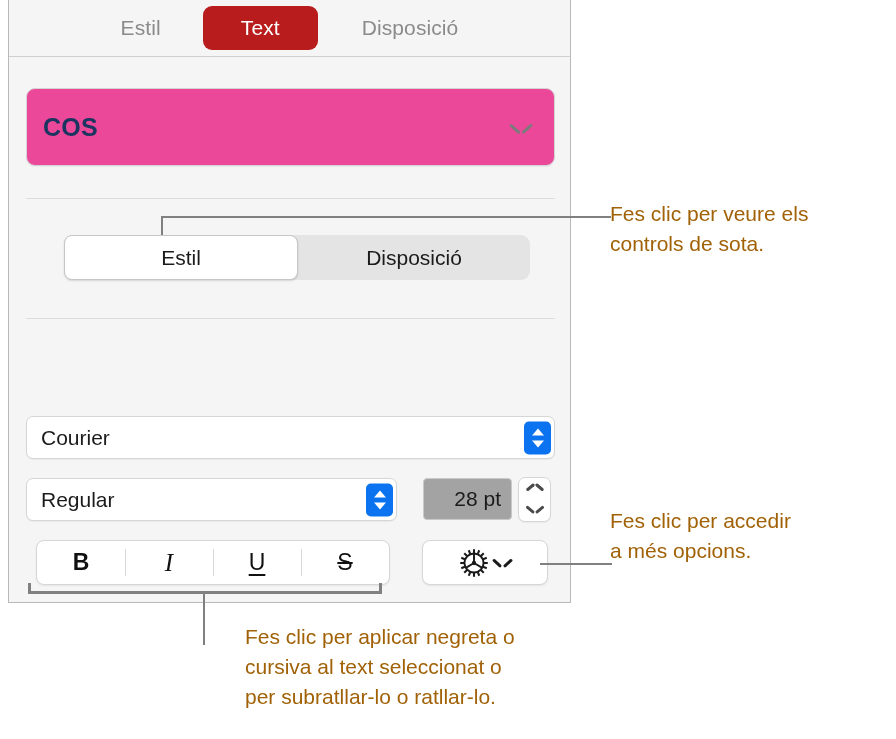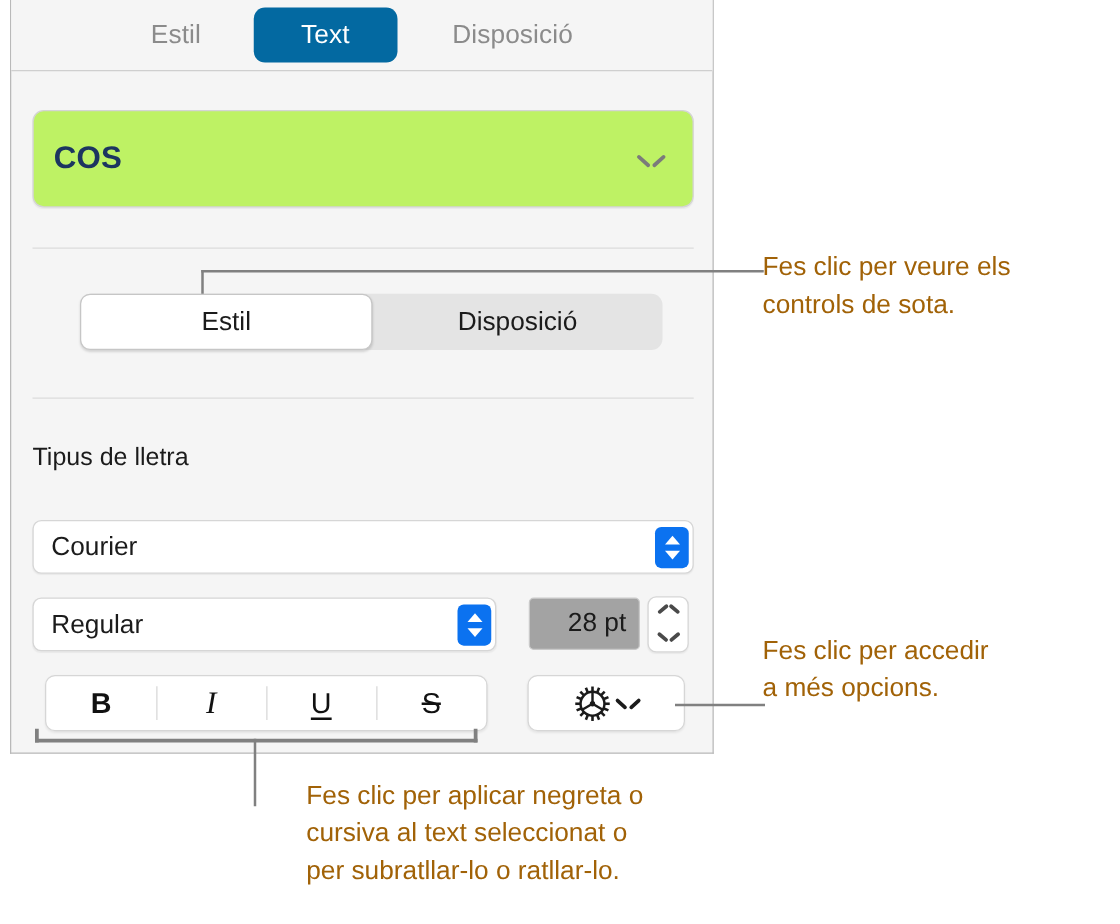--- a/index.html
+++ b/index.html
@@ -47,35 +47,35 @@
   .top-tab {
     font-size: 21px;
     color: #8b8b8b;
     padding: 6px 20px;
     border-radius: 9px;
     line-height: 1.1;
     white-space: nowrap;
     letter-spacing: 0.1px;
   }
   .top-tab.selected {
-    background: #0369a1;
+    background: #b91c1c;
     color: #ffffff;
     padding: 10px 38px;
   }
   #top-tab-style { margin-right: 22px; }
   #top-tab-arrange { margin-left: 24px; }
 
   
   #style-popup {
     position: absolute;
     left: 17px;
     top: 88px;
     width: 529px;
     height: 78px;
-    background: #bef264;
+    background: #ec4899;
     border: 1px solid #d4d4d4;
     border-radius: 9px;
     box-sizing: border-box;
     box-shadow: 0 1px 1px rgba(0,0,0,0.05);
   }
   #style-popup-label {
     position: absolute;
     left: 16px;
     top: 50%;
     transform: translateY(-50%);
@@ -372,21 +372,20 @@
 
   <div class="hrule" id="rule-1"></div>
 
   <div id="segmented-control">
     <div class="seg selected">Estil</div>
     <div class="seg">Disposició</div>
   </div>
 
   <div class="hrule" id="rule-2"></div>
 
-  <div id="font-section-label">Tipus de lletra</div>
 
   <div class="field" id="font-style-field">
     <div class="field-text">Regular</div>
     <div class="blue-stepper">
       <span class="ar up"></span>
         <span class="ar down"></span>
     </div>
   </div>
 
   <div class="field" id="font-family-field">

